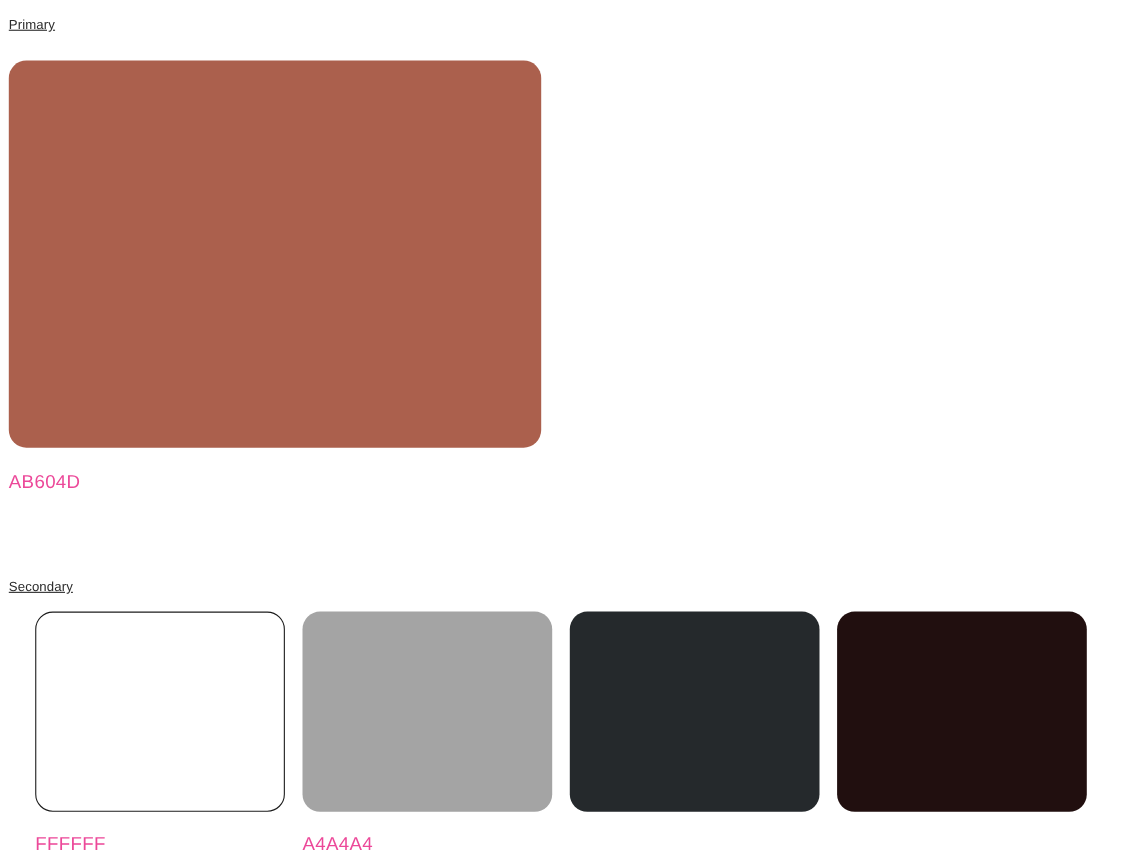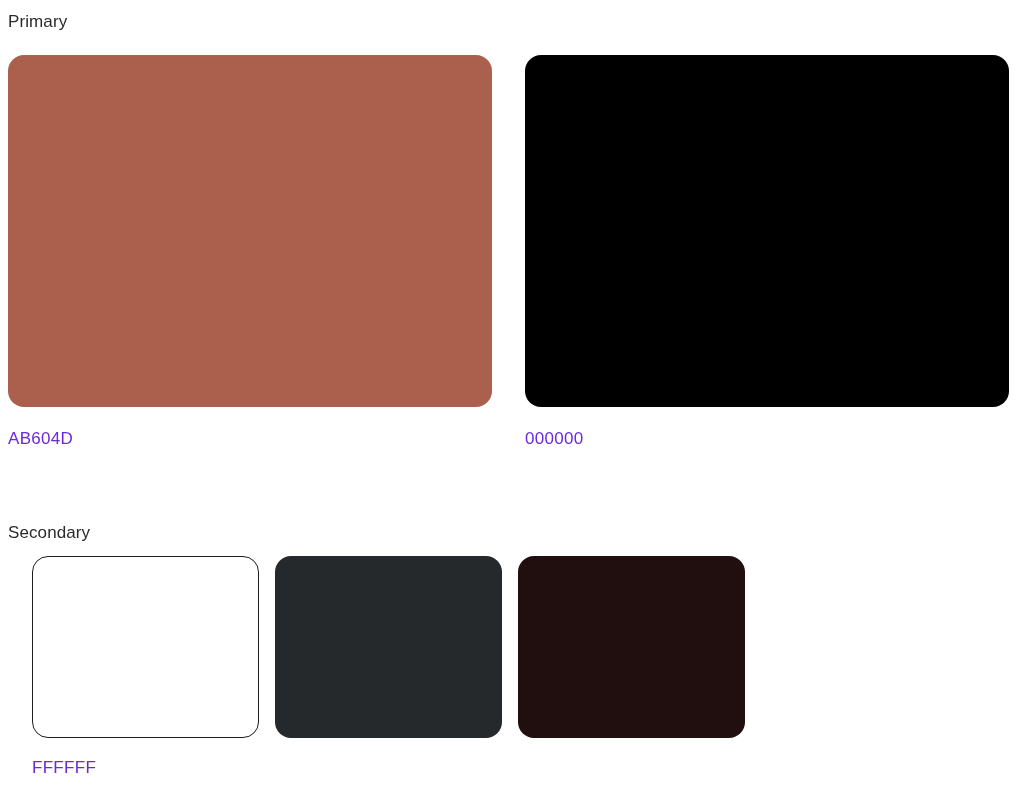--- a/index.html
+++ b/index.html
@@ -22,27 +22,28 @@
     position: absolute;
     left: 0;
     top: 0;
     width: 1024px;
     height: 789px;
     box-sizing: border-box;
     padding: 0 8px;
   }
 
   .section-heading {
-    font-size: 17px;
+    font-size: 12px;
     font-weight: 400;
     color: #2b2b2b;
     letter-spacing: 0.1px;
     line-height: 20px;
     margin: 0;
     padding: 0;
+    text-decoration: underline;
   }
 
   
   .section-primary {
     position: absolute;
     left: 8px;
     top: 12px;
     width: 1000px;
   }
   .section-primary .section-heading {
@@ -74,21 +75,21 @@
     box-sizing: border-box;
   }
 
   .swatch-outlined {
     border: 1.5px solid #1c1c1c;
   }
 
   .swatch-label {
     font-size: 17px;
     font-weight: 400;
-    color: #6d28d9;
+    color: #ec4899;
     letter-spacing: 0.3px;
     line-height: 20px;
     margin-top: 22px;
     white-space: nowrap;
   }
 
   .cell-primary .swatch {
     width: 484px;
     height: 352px;
   }
@@ -131,38 +132,38 @@
   <section class="section-primary">
     <h2 class="section-heading">Primary</h2>
 
     <div class="row row-primary">
 
       <div class="swatch-cell cell-primary">
         <div class="swatch" style="background-color: rgb(171, 96, 77);"></div>
         <div class="swatch-label">AB604D</div>
       </div>
 
-      <div class="swatch-cell cell-primary">
-        <div class="swatch" style="background-color: rgb(0, 0, 0);"></div>
-        <div class="swatch-label">000000</div>
-      </div>
 
     </div>
   </section>
 
   <section class="section-secondary">
     <h2 class="section-heading">Secondary</h2>
 
     <div class="row row-secondary">
 
       <div class="swatch-cell cell-secondary">
         <div class="swatch swatch-outlined" style="background-color: rgb(255, 255, 255);"></div>
         <div class="swatch-label">FFFFFF</div>
       </div>
 
+      <div class="swatch-cell cell-secondary">
+        <div class="swatch" style="background-color: rgb(164, 164, 164);"></div>
+        <div class="swatch-label">A4A4A4</div>
+      </div>
 
       <div class="swatch-cell cell-secondary">
         <div class="swatch" style="background-color: rgb(37, 41, 44);"></div>
       </div>
 
       <div class="swatch-cell cell-secondary">
         <div class="swatch" style="background-color: rgb(33, 15, 15);"></div>
       </div>
 
     </div>

